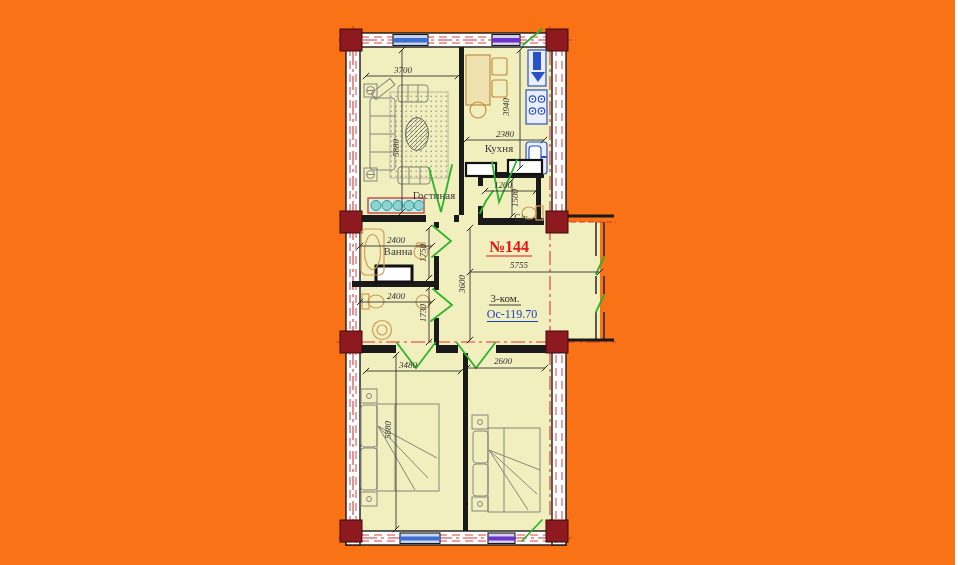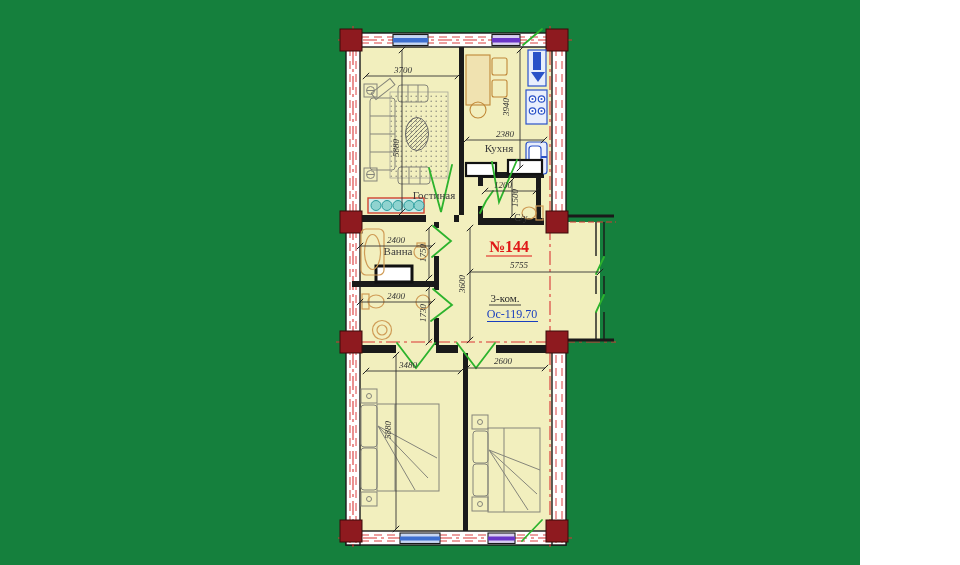--- a/index.html
+++ b/index.html
@@ -1,16 +1,16 @@
 <!DOCTYPE html>
 <html><head>
 <meta charset="utf-8">
 <style>
   html,body{margin:0;padding:0;background:#ffffff;}
-  .stage{position:relative;width:860px;height:565px;background:#15803d;overflow:hidden;
+  .stage{position:relative;width:955px;height:565px;background:#f97316;overflow:hidden;
          font-family:"Liberation Serif",serif;}
   svg{display:block;}
   text{font-family:"Liberation Serif",serif;}
   .dim{font-size:9px;font-style:italic;fill:#333333;text-anchor:middle;}
   .room-label{font-size:11px;fill:#3c3c3c;text-anchor:middle;}
   .small-label{font-size:9.5px;fill:#3c3c3c;text-anchor:middle;}
   .apt-number{font-size:16px;font-weight:600;fill:#e01818;text-anchor:middle;}
   .apt-type{font-size:11px;fill:#2b2b2b;text-anchor:middle;}
   .apt-area{font-size:12px;fill:#1a3fbf;text-anchor:middle;}
 </style>

